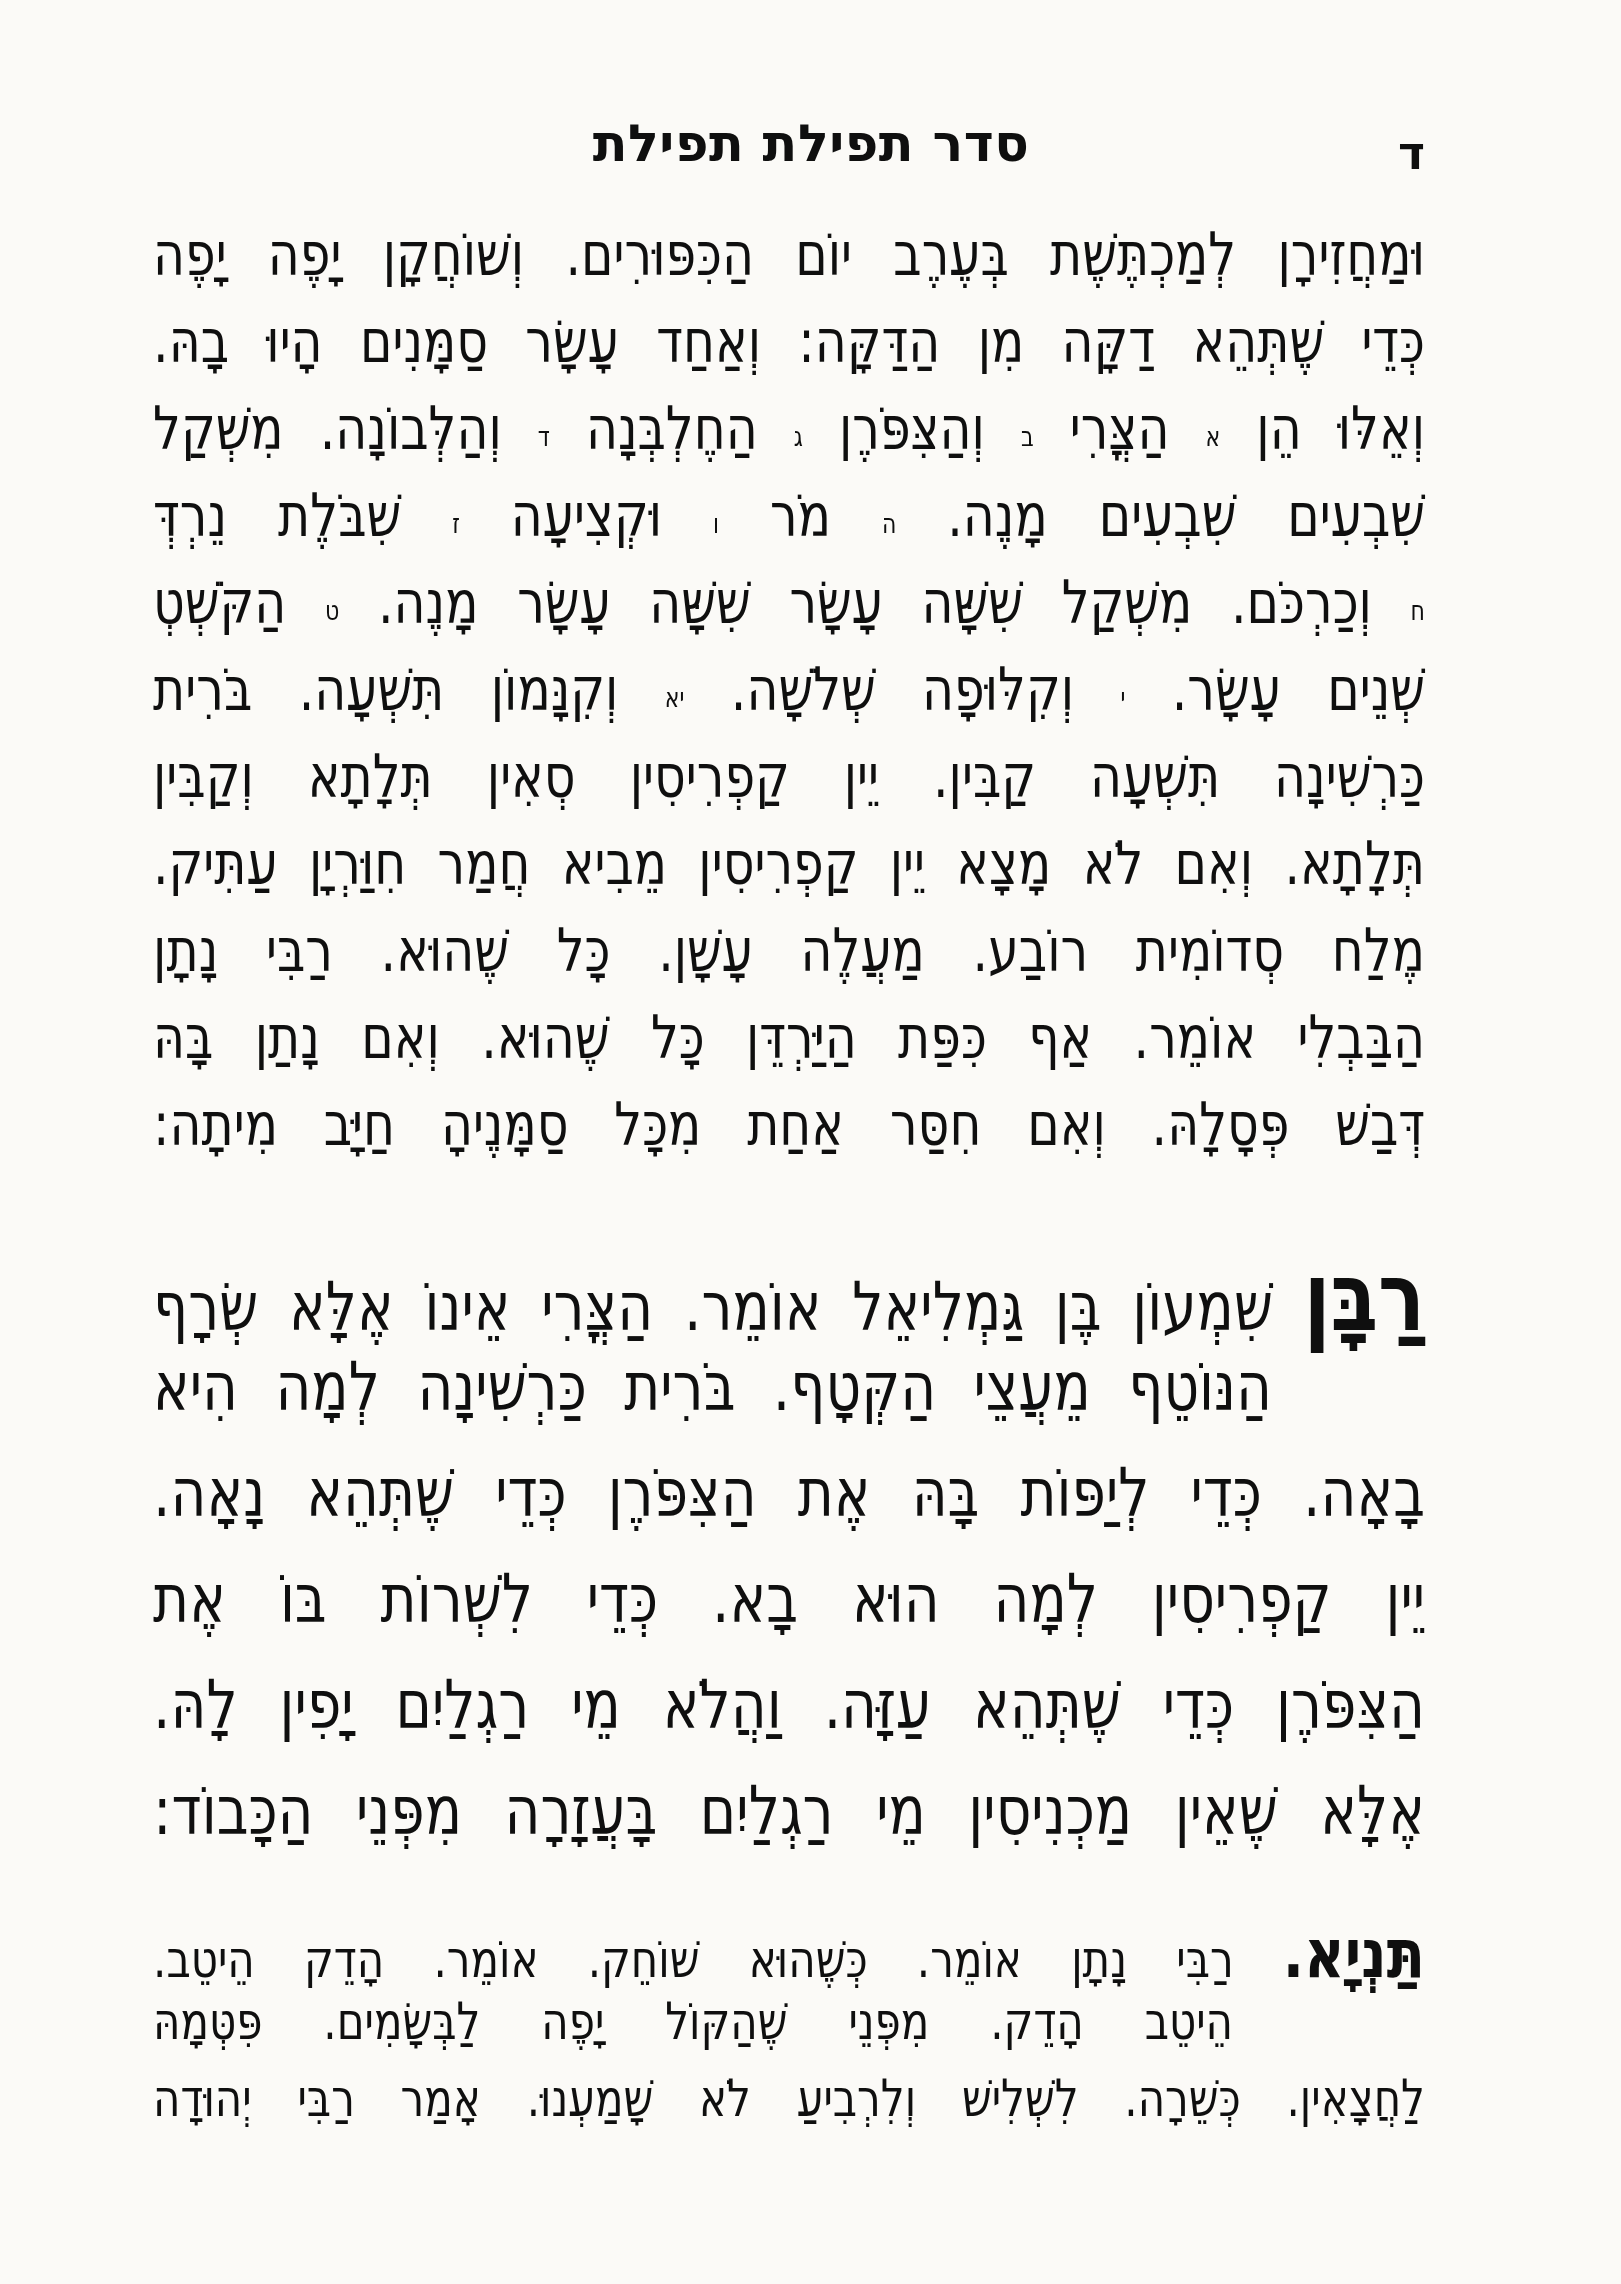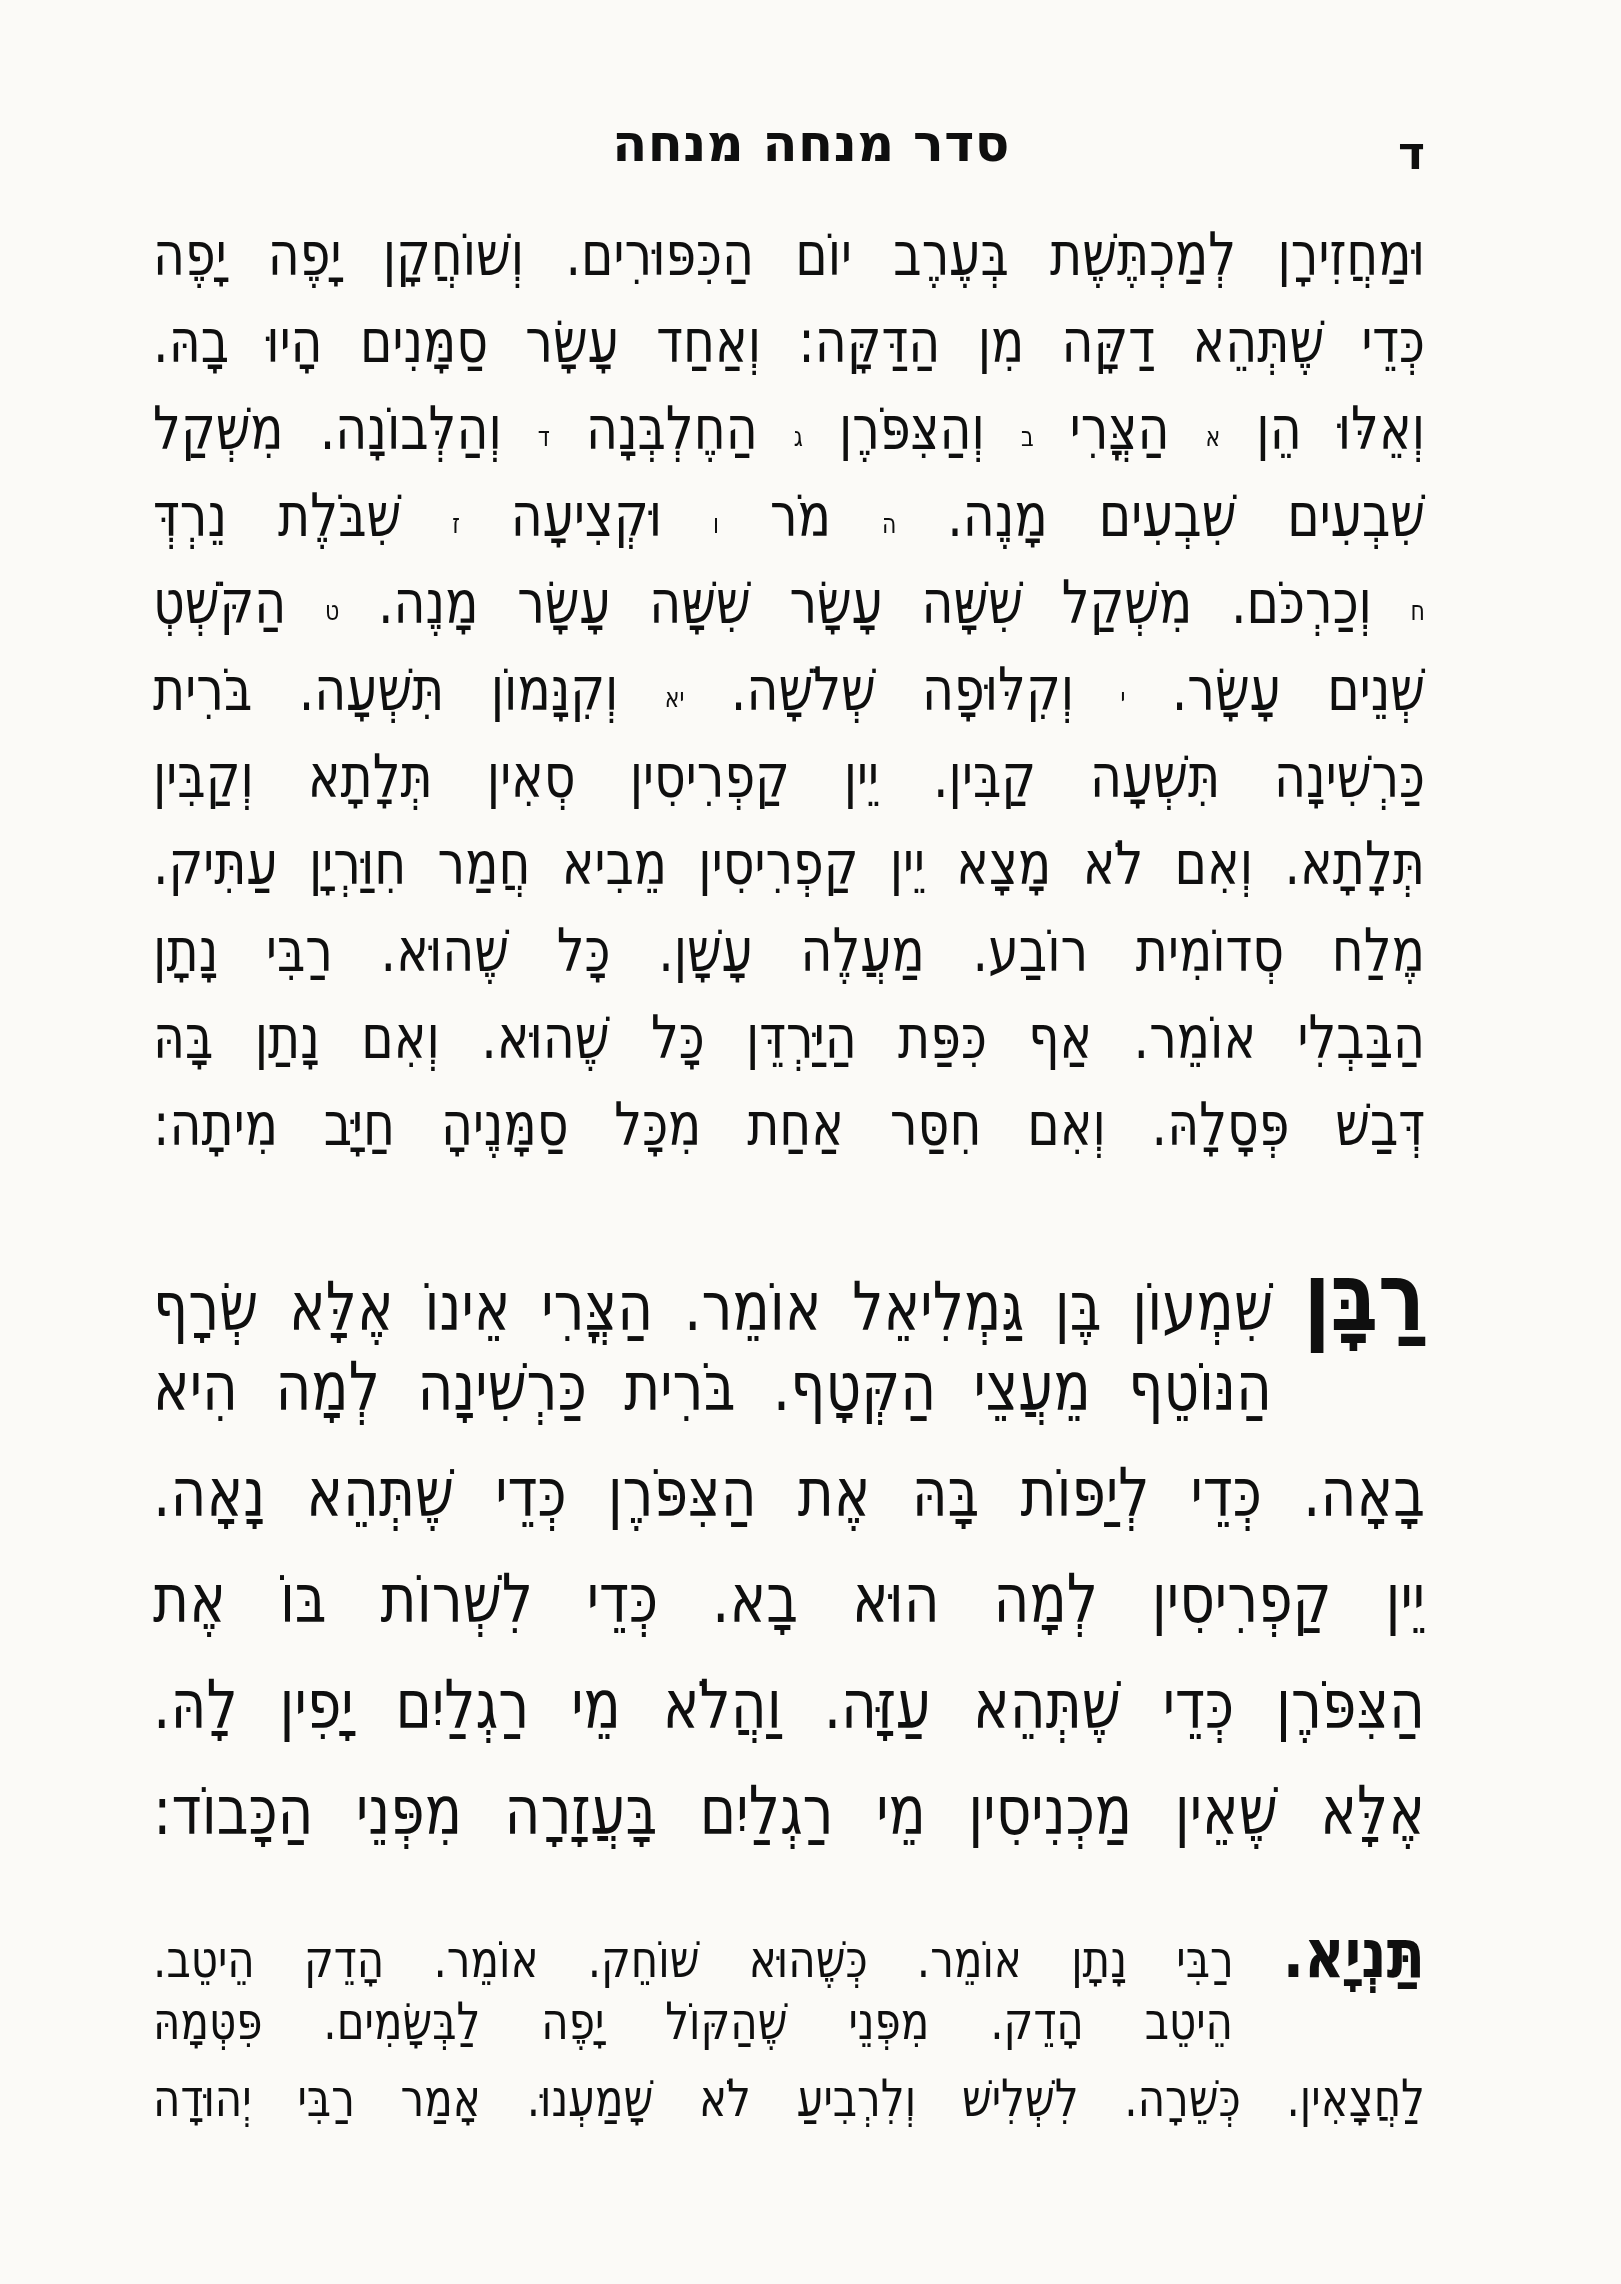--- a/index.html
+++ b/index.html
@@ -41,21 +41,21 @@
   .opening{font-weight:bold;}
   #para-1 .opening{font-size:78px;}
   #para-2 .opening{font-size:56px;}
   #para-1 .line.indented{padding-right:153px;}
   #para-2 .line.indented{padding-right:192px;}
 </style>
 </head>
 <body style="background: rgb(251, 250, 247); color: rgb(15, 15, 15);">
 
 <div class="page">
-  <div class="header-title">סדר מנחה מנחה</div>
+  <div class="header-title">סדר תפילת תפילת</div>
   <div class="page-number">ד</div>
 
   <div class="textblock">
     <div class="para" id="para-0">
         <div class="line">
           <span class="word">וּמַחֲזִירָן</span>
           <span class="word">לְמַכְתֶּשֶׁת</span>
           <span class="word">בְּעֶרֶב</span>
           <span class="word">יוֹם</span>
           <span class="word">הַכִּפּוּרִים.</span>

